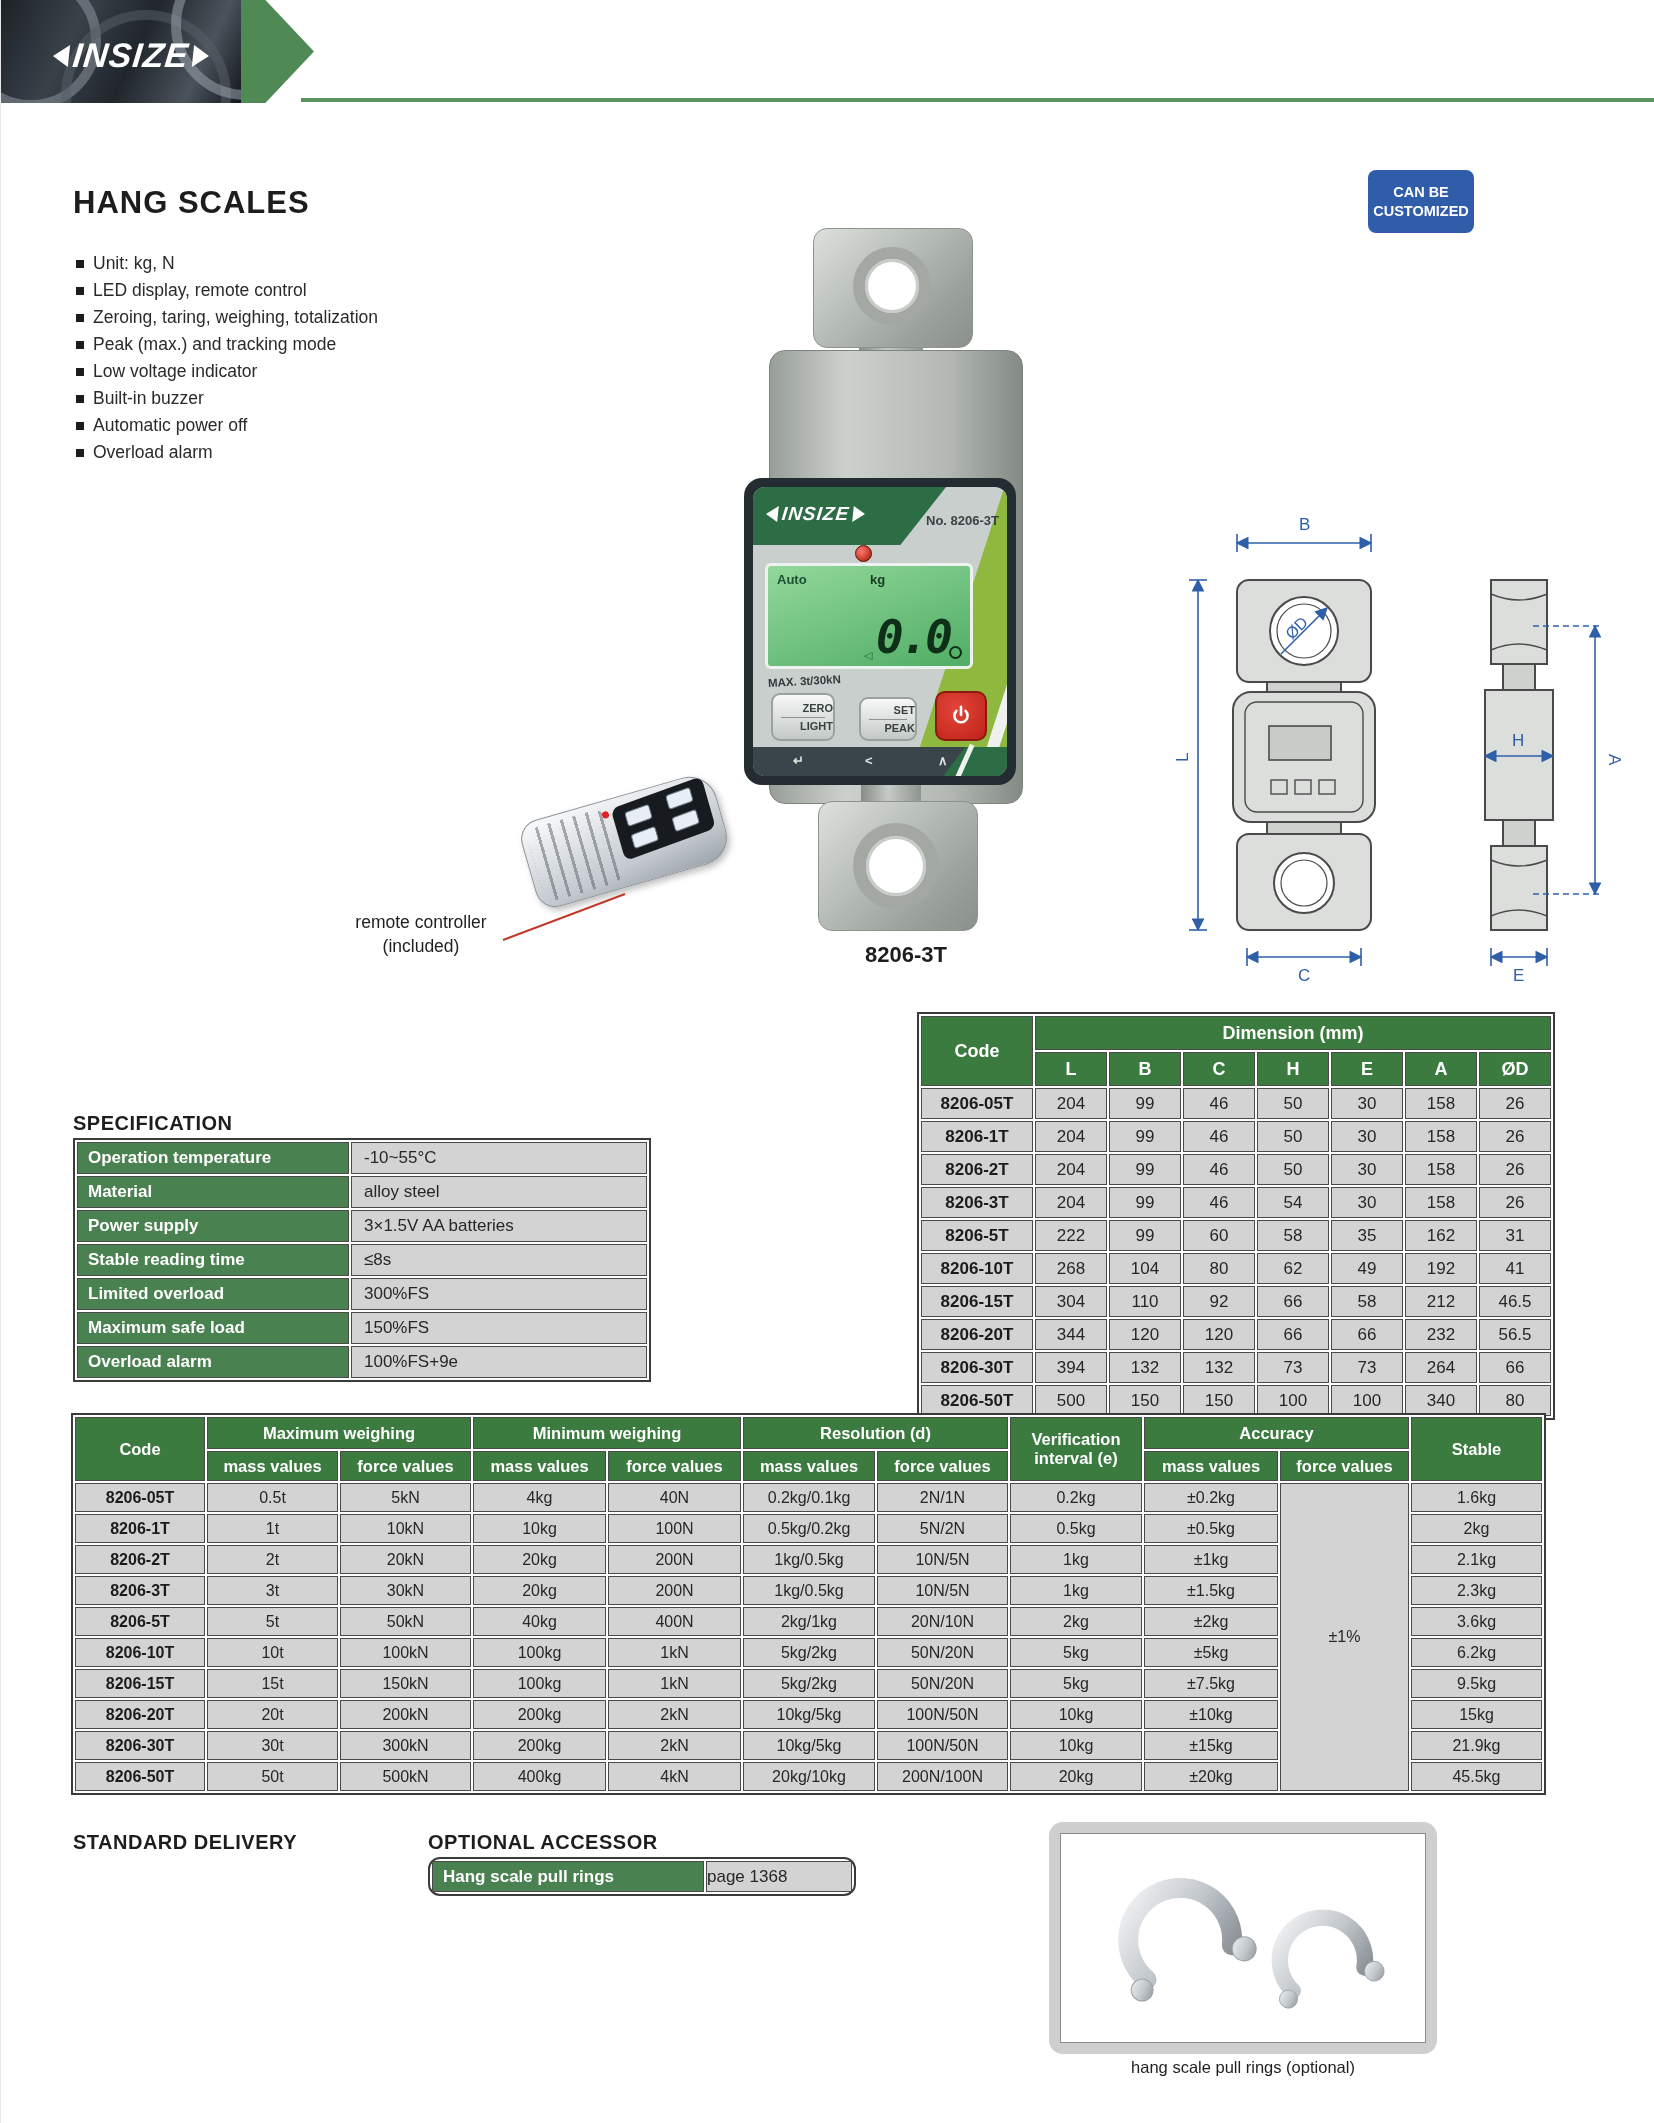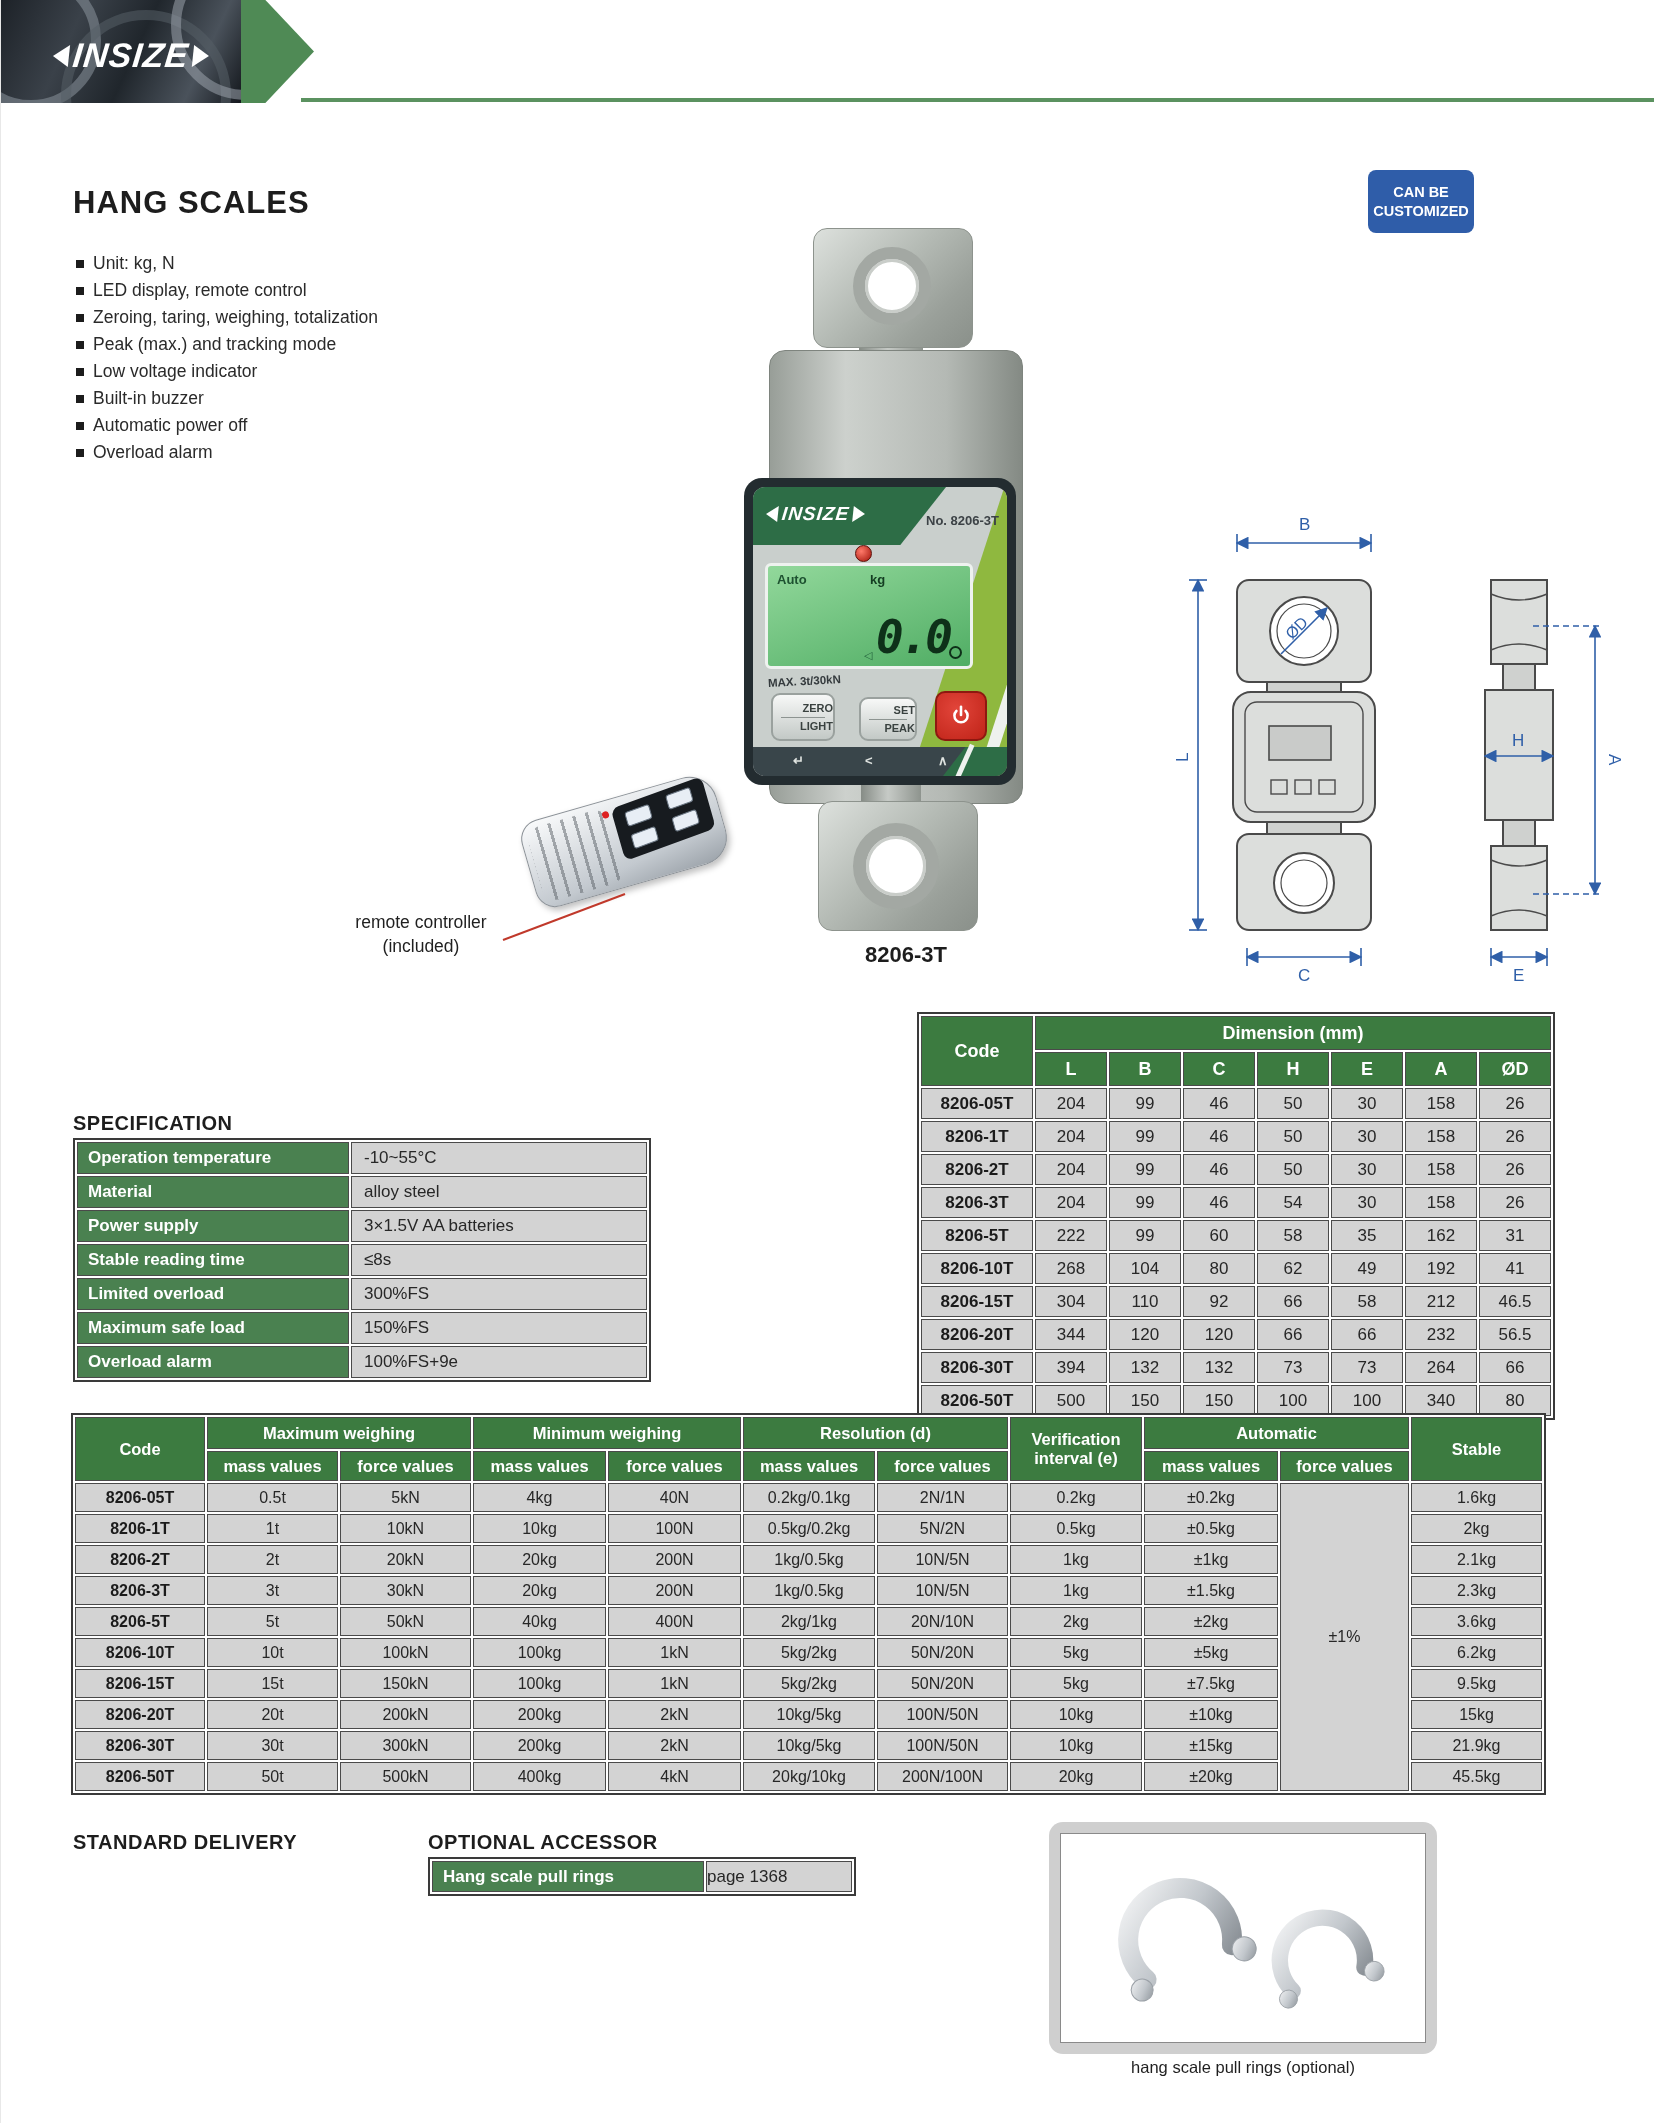--- a/index.html
+++ b/index.html
@@ -111,21 +111,21 @@
   .spec-table { position:absolute; left:72px; top:1138px; }
   .spec-table td { height:28px; font-size:17px; }
   .dim-table { position:absolute; left:916px; top:1012px; table-layout:fixed; }
   .dim-table th { font-size:18px; }
   .dim-table td { height:27px; font-size:17px; }
   .main-table { position:absolute; left:70px; top:1413px; table-layout:fixed; }
   .main-table th { font-size:16.5px; }
   .main-table td { height:25px; font-size:16px; }
   .sd-table { position:absolute; left:72px; top:1857px; }
   .sd-table td { height:27px; font-size:17px; }
-  .oa-table { position:absolute; left:427px; top:1857px; }
+  .oa-table { position:absolute; left:427px; top:1857px;border-radius:12px; }
   .oa-table td { height:27px; font-size:17px; }
   
   .rings-frame { position:absolute; left:1048px; top:1822px; width:388px; height:232px; background:#cfcfcf; border-radius:14px; }
   .rings-inner { position:absolute; left:11px; top:11px; right:11px; bottom:11px; background:#fff; border:1px solid #8a8a8a; }
   .rings-caption { position:absolute; left:1048px; top:2058px; width:388px; text-align:center; font-size:16.5px; color:#1f1f1f; }
 </style>
 </head>
 <body>
 
 <div id="page">
@@ -501,21 +501,21 @@
         <col style="width:129px">
         <col style="width:131px">
       </colgroup>
     <tbody>
         <tr>
       <th class="gh" rowspan="2" style="height:58px">Code</th>
       <th class="gh" colspan="2" style="height:28px">Maximum weighing</th>
       <th class="gh" colspan="2">Minimum weighing</th>
       <th class="gh" colspan="2">Resolution (d)</th>
       <th class="gh" rowspan="2">Verification interval (e)</th>
-      <th class="gh" colspan="2">Automatic</th>
+      <th class="gh" colspan="2">Accuracy</th>
       <th class="gh" rowspan="2">Stable</th>
     </tr>
     <tr>
       <th class="gh" style="height:26px">mass values</th>
       <th class="gh">force values</th>
       <th class="gh">mass values</th>
       <th class="gh">force values</th>
       <th class="gh">mass values</th>
       <th class="gh">force values</th>
       <th class="gh">mass values</th>

